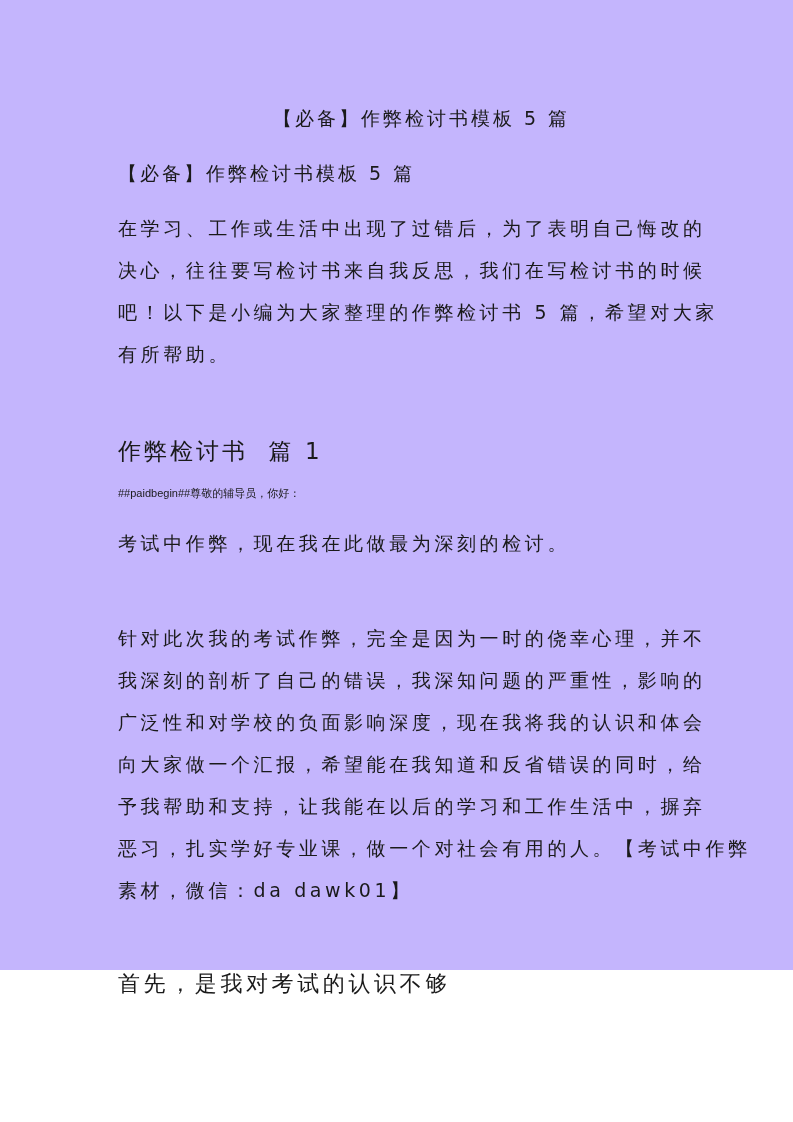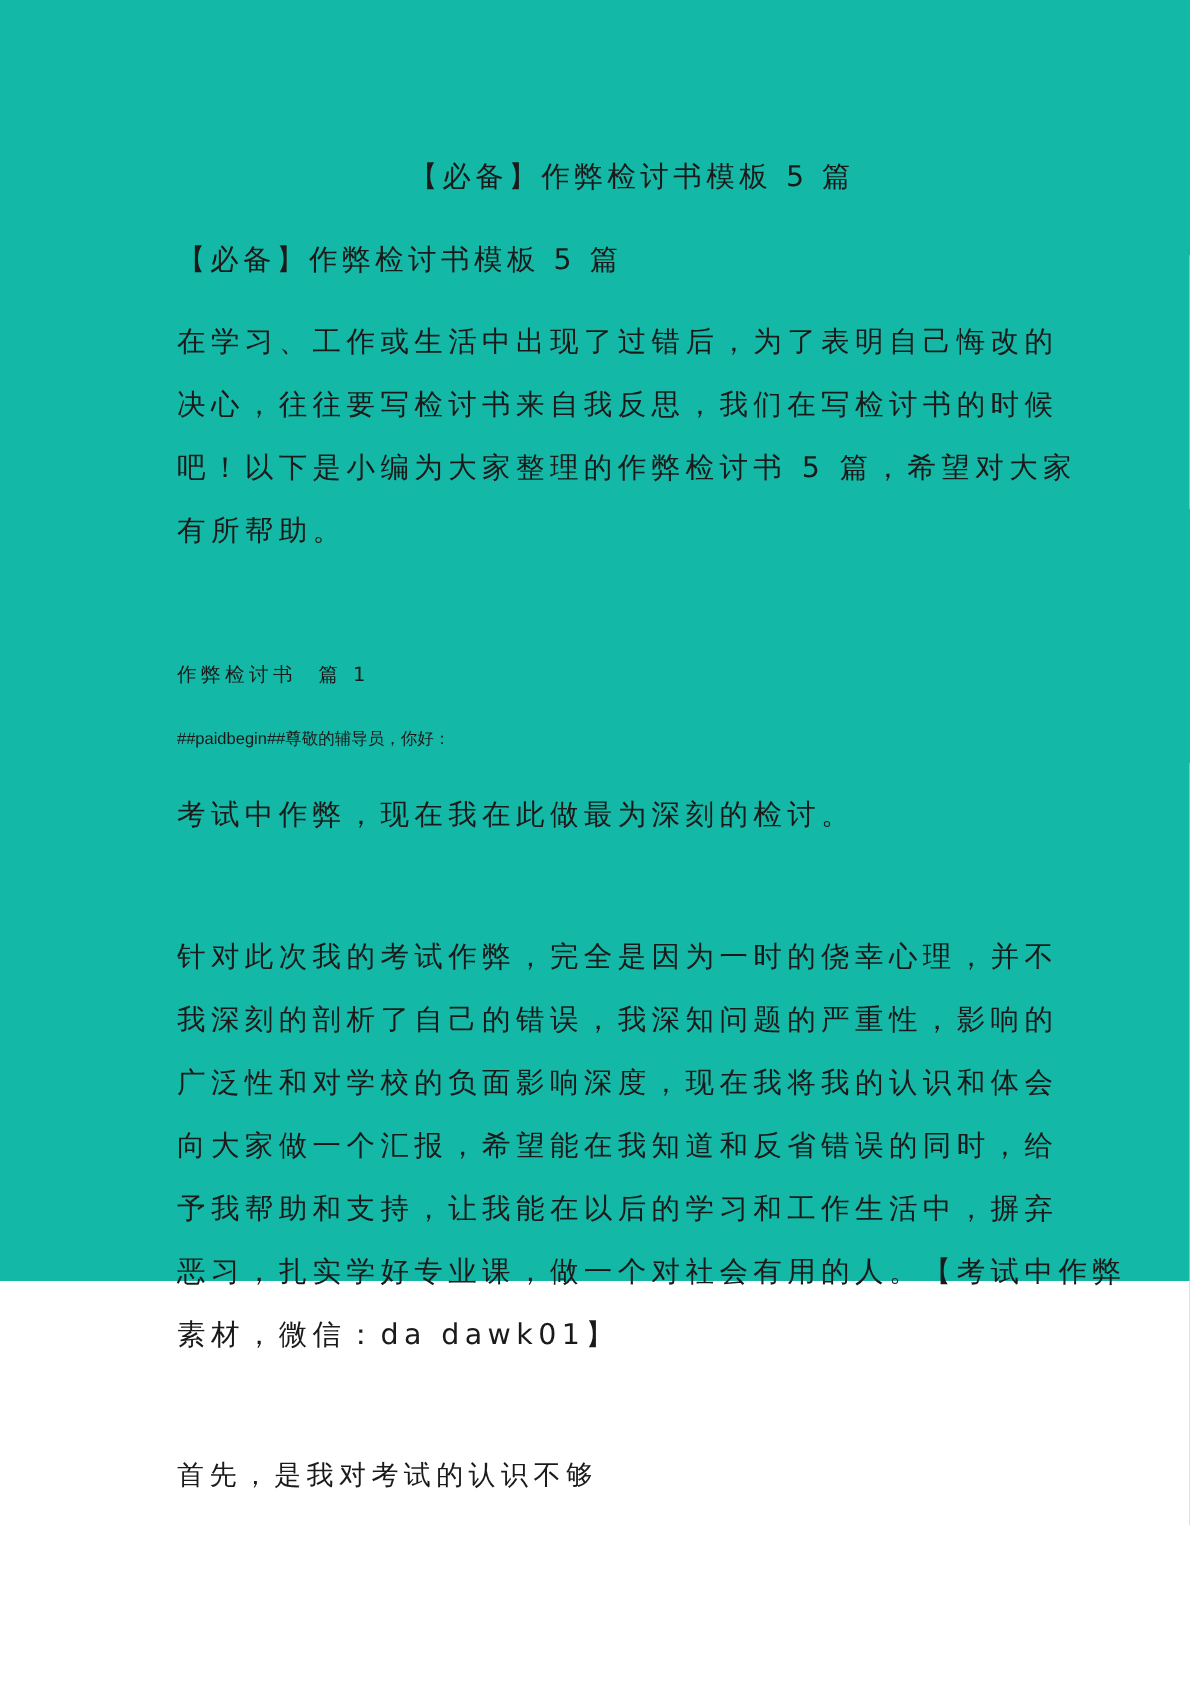--- a/index.html
+++ b/index.html
@@ -12,22 +12,22 @@
       height: 1122px;
       position: relative;
       overflow: hidden;
       font-family: "DejaVu Sans", "Liberation Sans", sans-serif;
       color: #1a1a1a;
     }
     .page {
       position: absolute;
       left: 0; top: 0;
       width: 793px;
-      height: 854px;
-      background: #14b8a6;
+      height: 970px;
+      background: #c4b5fd;
     }
     .doc-title {
       position: absolute;
       left: 0;
       width: 793px;
       top: 104px;
       text-align: center;
       font-size: 19px;
       letter-spacing: 3px;
       line-height: 28px;
@@ -58,40 +58,40 @@
       text-align-last: justify;
     }
     .para .line.last {
       text-align-last: left;
     }
     .intro { top: 207px; }
     .section-heading {
       position: absolute;
       left: 118px;
       top: 437px;
-      font-size: 13px;
+      font-size: 23px;
       letter-spacing: 3px;
       line-height: 28px;
     }
     .salutation {
       position: absolute;
       left: 118px;
       top: 485px;
       font-size: 11px;
       line-height: 16px;
       letter-spacing: 0;
       font-family: "Liberation Sans", "DejaVu Sans", sans-serif;
     }
     .p1 { top: 522px; }
     .p2 { top: 617px; }
     .p3-heading {
       position: absolute;
       left: 118px;
       top: 970px;
-      font-size: 18px;
+      font-size: 22px;
       letter-spacing: 3.6px;
       line-height: 28px;
     }
   </style>
 </head>
 <body>
 
 <div class="page">
 
   <div class="doc-title">【必备】作弊检讨书模板 5 篇</div>

